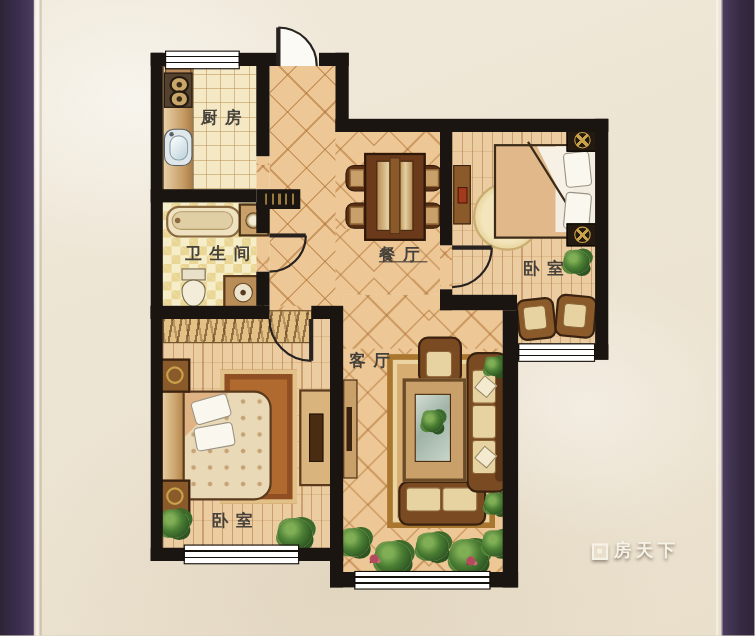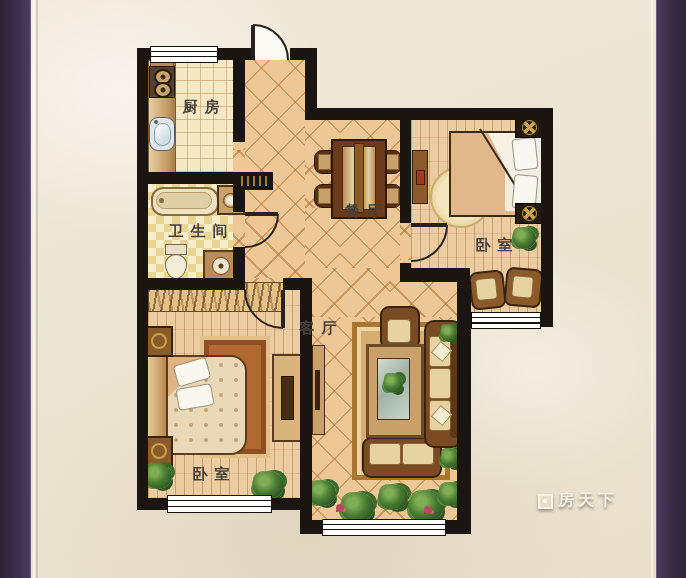--- a/index.html
+++ b/index.html
@@ -235,25 +235,25 @@
     <div class="abs" style="left:8px;top:11px;width:31px;height:60px;border:1px solid #4a2c12;background:linear-gradient(135deg,#d3dcd2,#9fb3a6 45%,#c8d5ca),repeating-linear-gradient(135deg, rgba(255,255,255,.55) 0 2px, transparent 2px 10px);background-blend-mode:normal;"></div>
     <div class="plant" style="left:14px;top:26px;width:20px;height:20px;"></div>
   </div>
   <div class="plant" style="left:308px;top:480px;width:28px;height:26px;"></div>
   <div class="plant" style="left:340px;top:492px;width:34px;height:30px;"></div>
   <div class="plant" style="left:378px;top:484px;width:30px;height:26px;"></div>
   <div class="plant" style="left:408px;top:490px;width:36px;height:32px;"></div>
   <div class="plant" style="left:438px;top:482px;width:26px;height:24px;"></div>
   <div class="flower" style="left:336px;top:504px;width:8px;height:8px;"></div>
   <div class="flower" style="left:424px;top:506px;width:8px;height:8px;"></div>
-  <div class="rlabel" style="left:318px;top:328px;">客厅</div>
+  <div class="rlabel" style="left:336px;top:328px;">客厅</div>
 
   <div class="rlabel" style="left:201px;top:107px;">厨房</div>
   <div class="rlabel" style="left:198px;top:231px;">卫生间</div>
-  <div class="rlabel" style="left:363px;top:211px;">餐厅</div>
+  <div class="rlabel" style="left:363px;top:232px;text-decoration:underline;">餐厅</div>
 
   <div class="abs" style="left:520px;top:468px;width:166px;height:80px;z-index:40;opacity:.95;">
     <div class="abs" style="left:18px;top:26px;width:11px;height:11px;border:2px solid #f8f4ea;box-shadow:0 2px 3px rgba(110,96,82,.7);">
       <div class="abs" style="left:3px;top:3px;width:4px;height:4px;background:#f8f4ea;"></div>
     </div>
     <div class="wmcn" style="left:38px;top:22px;">房天下</div>
   </div>
 
 </div>
 

